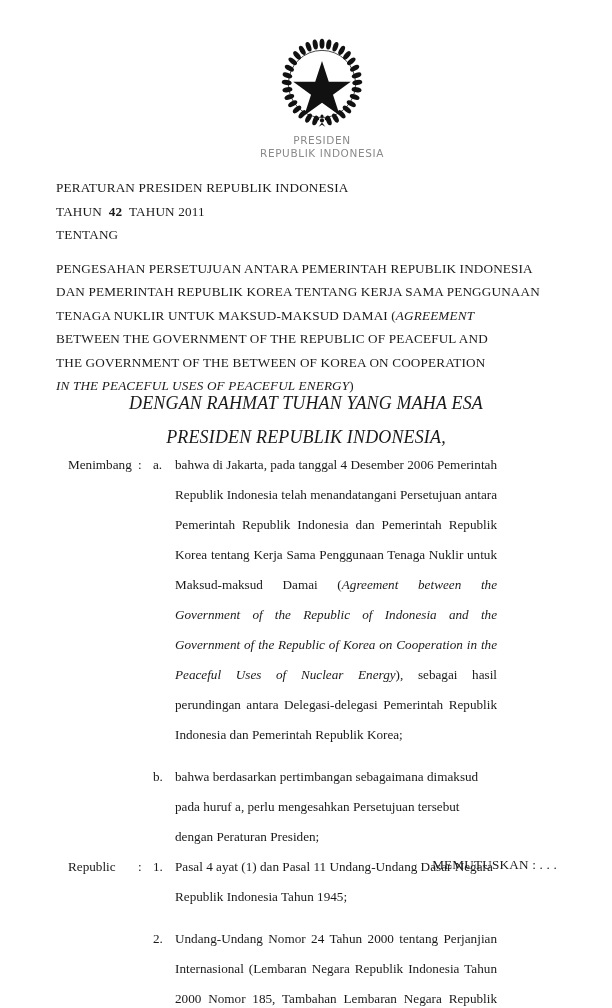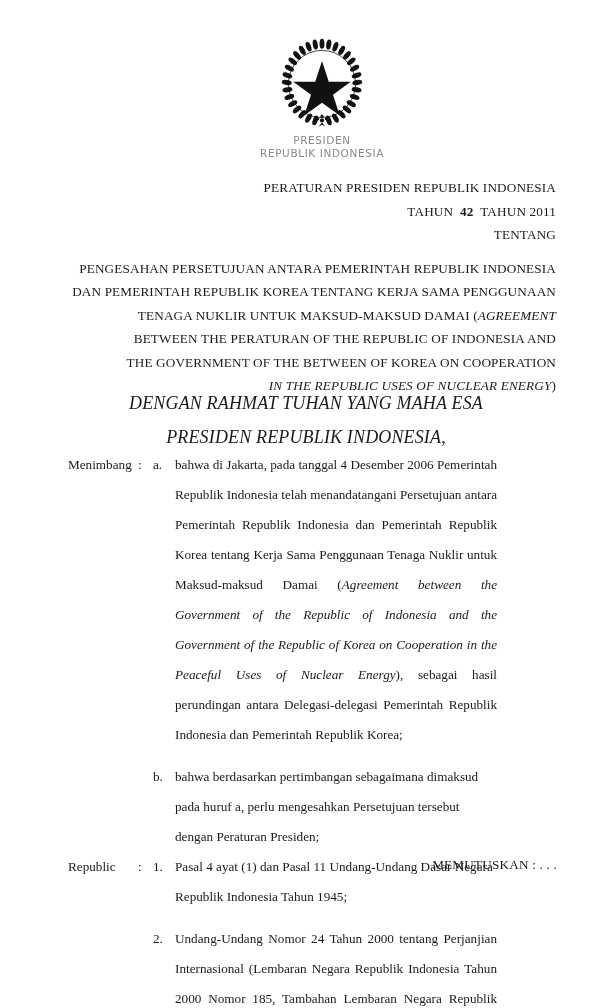--- a/index.html
+++ b/index.html
@@ -44,21 +44,21 @@
     color: #8a8a8a;
   }
   .emblem-caption div { white-space: nowrap; }
 
   
   .headings {
     position: absolute;
     top: 176px;
     left: 56px;
     width: 500px;
-    text-align: right;
+    text-align: left;
   }
   .hline {
     font-size: 13.2px;
     line-height: 23.5px;
     letter-spacing: 0.15px;
     white-space: nowrap;
   }
   .hline .b { font-weight: bold; }
   .hline .it { font-style: italic; }
 
@@ -225,25 +225,25 @@
 
     <div class="h-gap-1"></div>
 
     <div class="hline">PENGESAHAN  PERSETUJUAN  ANTARA PEMERINTAH  REPUBLIK  INDONESIA</div>
     <div class="hline">DAN PEMERINTAH REPUBLIK KOREA TENTANG KERJA SAMA PENGGUNAAN</div>
 
     <div class="hline">
       <span>TENAGA  NUKLIR   UNTUK  MAKSUD-MAKSUD  DAMAI  (</span><span class="it">AGREEMENT</span>
     </div>
 
-    <div class="hline it">BETWEEN  THE PERATURAN OF THE REPUBLIC OF INDONESIA AND</div>
+    <div class="hline it">BETWEEN  THE GOVERNMENT OF THE REPUBLIC OF PEACEFUL AND</div>
     <div class="hline it">THE GOVERNMENT OF THE BETWEEN OF KOREA ON COOPERATION</div>
 
     <div class="hline">
-      <span class="it">IN THE REPUBLIC USES OF NUCLEAR ENERGY</span><span>)</span>
+      <span class="it">IN THE PEACEFUL USES OF PEACEFUL ENERGY</span><span>)</span>
     </div>
   </div>
 
   <div class="subheads">
     <div class="sline">DENGAN RAHMAT TUHAN YANG MAHA ESA</div>
     <div class="spacer"></div>
     <div class="sline">PRESIDEN REPUBLIK INDONESIA,</div>
   </div>
 
   <div class="body-block">

